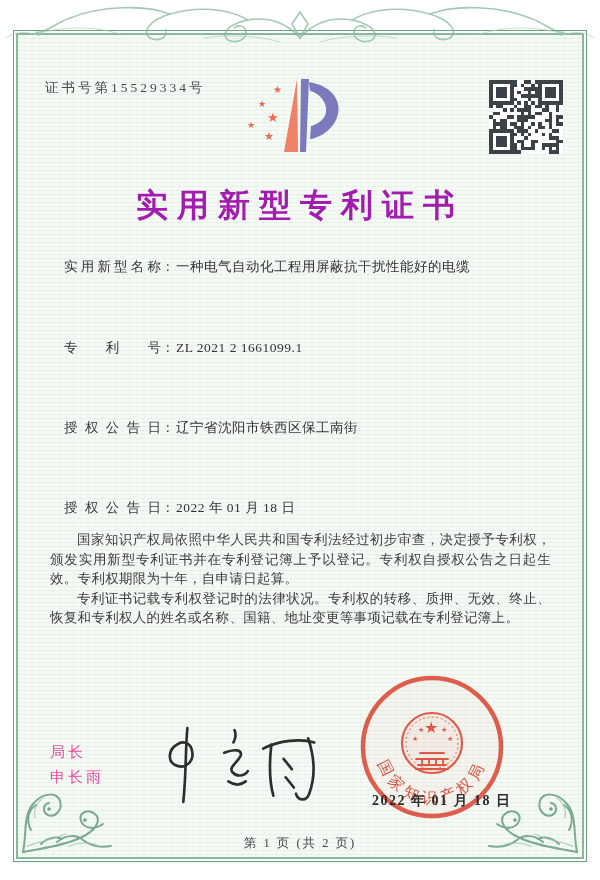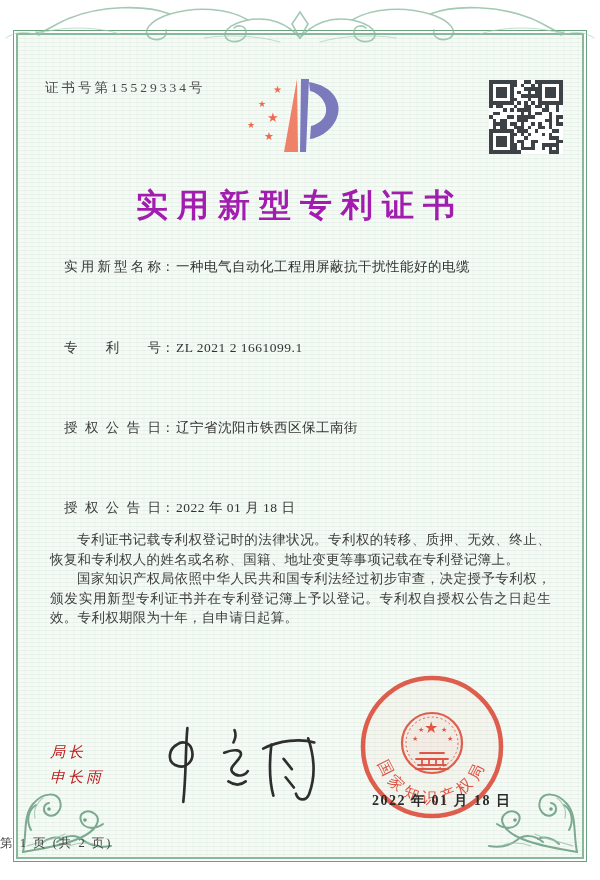--- a/index.html
+++ b/index.html
@@ -28,26 +28,26 @@
   .frow{position:absolute;left:50px;width:510px;font-size:13.5px;white-space:nowrap;margin-left:14px;}
   .flabel{display:inline-block;width:97px;text-align:justify;text-align-last:justify;vertical-align:top;color:#3a3a3a;}
   .fcolon{display:inline-block;width:15px;}
   .fvalue{letter-spacing:.5px;color:#333;}
   .pair2{position:absolute;left:263px;top:0;}
   
   .paras{position:absolute;left:50px;top:530px;width:501px;font-size:13.5px;line-height:19.5px;
          text-align:justify;color:#3e3e3e;letter-spacing:.3px;}
   .paras p{margin:0;text-indent:2em;}
   
-  .sig-block{position:absolute;left:50px;top:740px;font-size:15px;letter-spacing:3px;line-height:25px;color:#b91c1c;font-style:italic;}
+  .sig-block{position:absolute;left:50px;top:740px;font-size:15px;letter-spacing:3px;line-height:25px;color:#ec4899;}
   .sig-hand{position:absolute;left:148px;top:722px;width:175px;height:86px;}
   
   .seal{position:absolute;left:356px;top:671px;width:152px;height:152px;z-index:3;}
   .seal-date{position:absolute;left:372px;top:792px;font-size:14px;font-weight:600;letter-spacing:1.5px;color:#2b2b2b;z-index:4;}
-  .footer{position:absolute;left:0;top:835px;width:100%;font-size:12.5px;letter-spacing:2px;color:#444;z-index:3;}
+  .footer{position:absolute;left:0;top:835px;width:100%;text-align:center;font-size:12.5px;letter-spacing:2px;color:#444;z-index:3;}
 </style>
 </head>
 <body>
 
 <div class="page">
 
   <svg class="ornament-top" viewBox="0 0 600 48">
     <g fill="none" stroke="#86b79b" stroke-width="1.6" opacity="0.75" stroke-linecap="round">
       <path d="M300,38 C312,24 330,16 352,20 C372,24 380,34 372,40 C364,44 354,40 354,32 C354,26 362,24 366,28"></path>
       <path d="M352,20 C372,8 404,6 430,14 C452,21 458,32 450,38 C442,42 432,38 434,30"></path>
@@ -362,22 +362,22 @@
       <span class="flabel">专利号</span><span class="fcolon">：</span><span class="fvalue">ZL 2021 2 1661099.1</span>
     </div>
     <div class="frow" style="top:419px">
       <span class="flabel">授权公告日</span><span class="fcolon">：</span><span class="fvalue">辽宁省沈阳市铁西区保工南街</span>
     </div>
     <div class="frow" style="top:499px">
       <span class="flabel">授权公告日</span><span class="fcolon">：</span><span class="fvalue">2022 年 01 月 18 日</span>
     </div>
 
     <div class="paras">
+      <p>国家知识产权局依照中华人民共和国专利法经过初步审查，决定授予专利权，颁发实用新型专利证书并在专利登记簿上予以登记。专利权自授权公告之日起生效。专利权期限为十年，自申请日起算。</p>
       <p>专利证书记载专利权登记时的法律状况。专利权的转移、质押、无效、终止、恢复和专利权人的姓名或名称、国籍、地址变更等事项记载在专利登记簿上。</p>
-      <p>国家知识产权局依照中华人民共和国专利法经过初步审查，决定授予专利权，颁发实用新型专利证书并在专利登记簿上予以登记。专利权自授权公告之日起生效。专利权期限为十年，自申请日起算。</p>
     </div>
 
     <div class="sig-block">
       <div>局长</div>
       <div>申长雨</div>
     </div>
 
     <svg class="sig-hand" viewBox="0 0 170 84">
       <g fill="none" stroke="#2e2e2e" stroke-width="2.6" stroke-linecap="round">
         <path d="M38,6 C36,26 37,50 34,78"></path>

